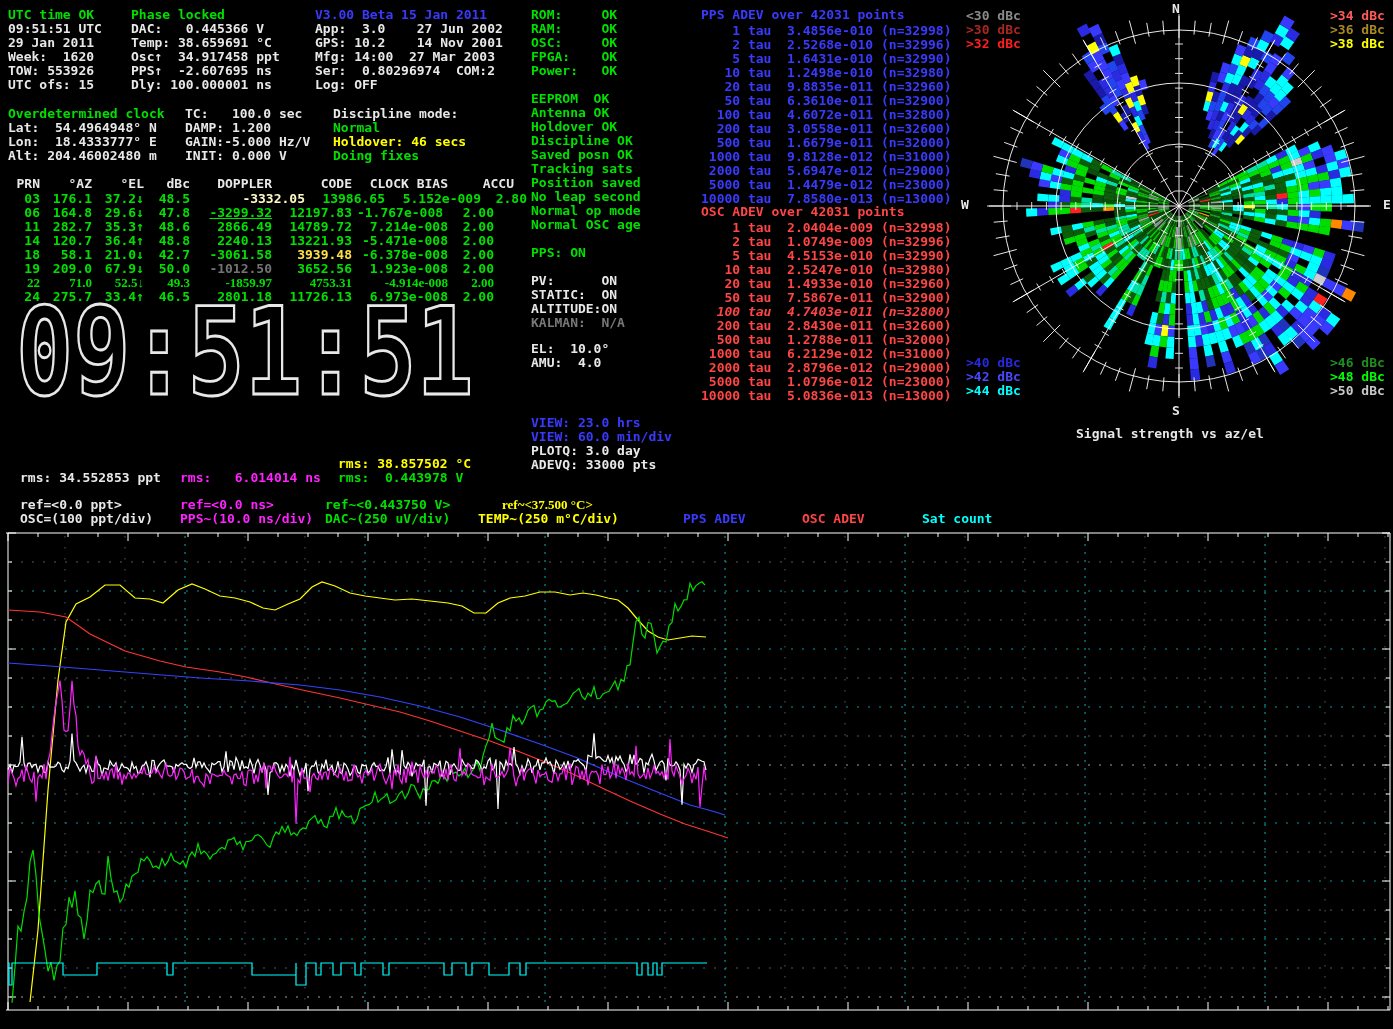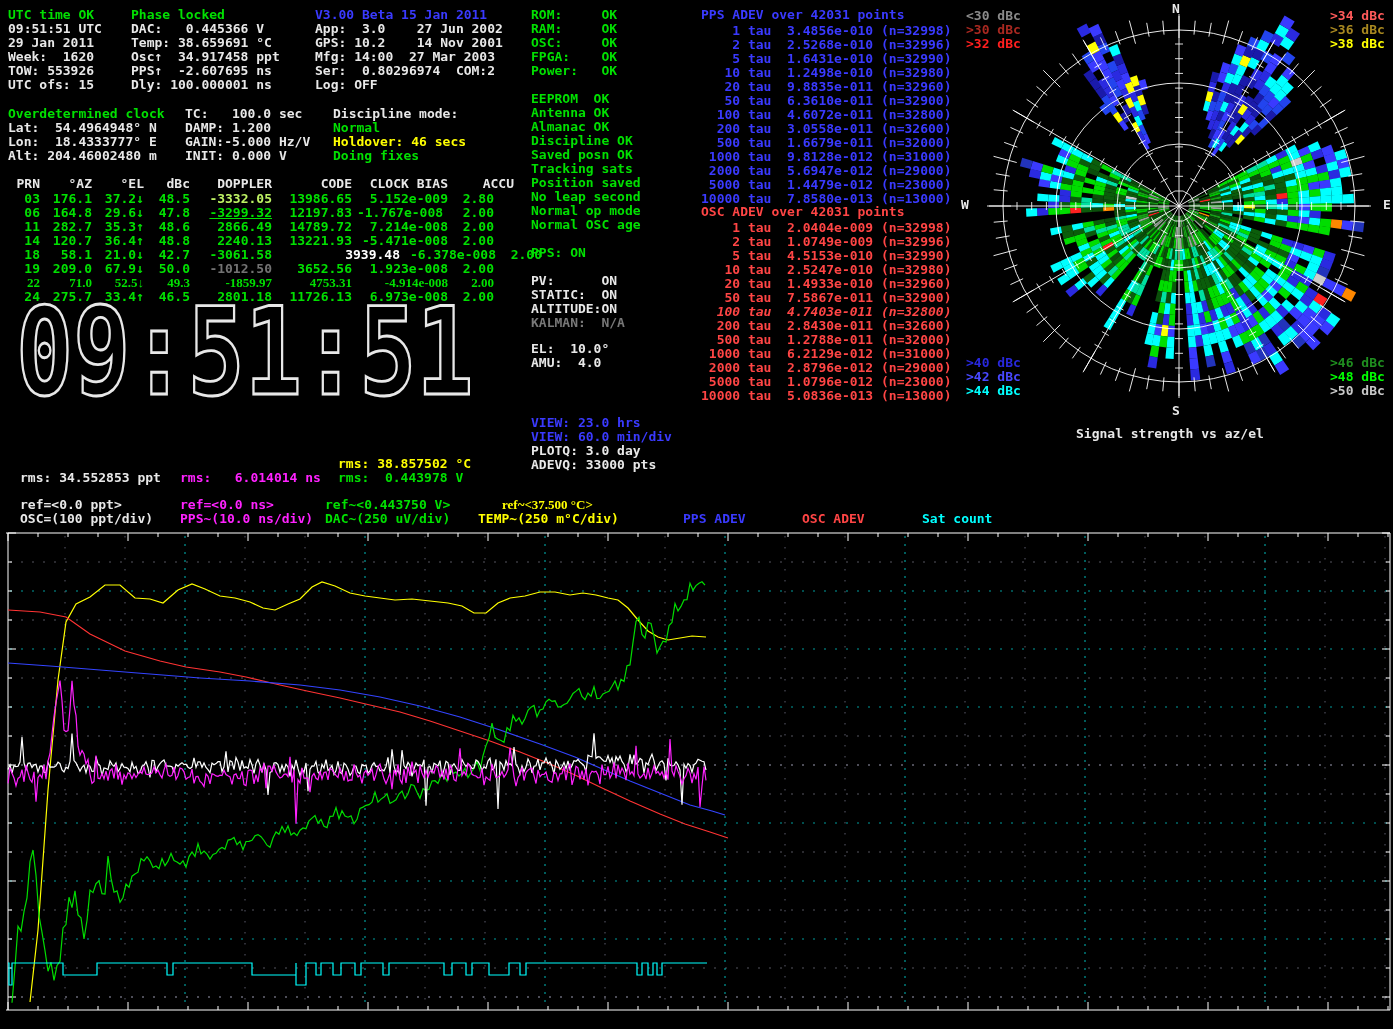--- a/index.html
+++ b/index.html
@@ -1528,21 +1528,21 @@
       <span style="width: 82px; color: rgb(232, 232, 232);">DOPPLER</span>
       <span style="width: 80px; color: rgb(232, 232, 232);">CODE</span>
       <span style="width: 96px; color: rgb(232, 232, 232);">CLOCK BIAS</span>
       <span style="width: 46px; color: rgb(232, 232, 232); padding-left: 20px;">ACCU</span>
     </div>
     <div class="satrow" style="left: 10px; top: 192px;">
       <span style="width: 30px; color: rgb(0, 224, 0);">03</span>
       <span style="width: 52px; color: rgb(0, 224, 0);">176.1</span>
       <span style="width: 52px; color: rgb(0, 224, 0);">37.2↓</span>
       <span style="width: 46px; color: rgb(0, 224, 0);">48.5</span>
-      <span style="width: 82px; color: #bef264;">-3332.05</span>
+      <span style="width: 82px; color: #fef9c3; padding-left: 33px;">-3332.05</span>
       <span style="width: 80px; color: rgb(0, 224, 0);">13986.65</span>
       <span style="width: 96px; color: rgb(0, 224, 0);">5.152e-009</span>
       <span style="width: 46px; color: rgb(0, 224, 0);">2.80</span>
     </div>
     <div class="satrow" style="left: 10px; top: 206px;">
       <span style="width: 30px; color: rgb(0, 224, 0);">06</span>
       <span style="width: 52px; color: rgb(0, 224, 0);">164.8</span>
       <span style="width: 52px; color: rgb(0, 224, 0);">29.6↓</span>
       <span style="width: 46px; color: rgb(0, 224, 0);">47.8</span>
       <span style="width: 82px; color: rgb(0, 224, 0); text-decoration: underline;">-3299.32</span>
@@ -1569,21 +1569,21 @@
       <span style="width: 80px; color: rgb(0, 224, 0);">13221.93</span>
       <span style="width: 96px; color: rgb(0, 224, 0);">-5.471e-008</span>
       <span style="width: 46px; color: rgb(0, 224, 0);">2.00</span>
     </div>
     <div class="satrow" style="left: 10px; top: 248px;">
       <span style="width: 30px; color: rgb(0, 224, 0);">18</span>
       <span style="width: 52px; color: rgb(0, 224, 0);">58.1</span>
       <span style="width: 52px; color: rgb(0, 224, 0);">21.0↓</span>
       <span style="width: 46px; color: rgb(0, 224, 0);">42.7</span>
       <span style="width: 82px; color: rgb(0, 224, 0);">-3061.58</span>
-      <span style="width: 80px; color: #ffffff; margin-left: 48px;">3939.48</span>
+      <span style="width: 80px; color: #fde047;">3939.48</span>
       <span style="width: 96px; color: rgb(0, 224, 0);">-6.378e-008</span>
       <span style="width: 46px; color: rgb(0, 224, 0);">2.00</span>
     </div>
     <div class="satrow" style="left: 10px; top: 262px;">
       <span style="width: 30px; color: rgb(0, 224, 0);">19</span>
       <span style="width: 52px; color: rgb(0, 224, 0);">209.0</span>
       <span style="width: 52px; color: rgb(0, 224, 0);">67.9↓</span>
       <span style="width: 46px; color: rgb(0, 224, 0);">50.0</span>
       <span style="width: 82px; color: #737373;">-1012.50</span>
       <span style="width: 80px; color: rgb(0, 224, 0);">3652.56</span>
@@ -1605,21 +1605,21 @@
       <span style="width: 52px; color: rgb(0, 224, 0);">275.7</span>
       <span style="width: 52px; color: rgb(0, 224, 0);">33.4↑</span>
       <span style="width: 46px; color: rgb(0, 224, 0);">46.5</span>
       <span style="width: 82px; color: rgb(0, 224, 0);">2801.18</span>
       <span style="width: 80px; color: rgb(0, 224, 0);">11726.13</span>
       <span style="width: 96px; color: rgb(0, 224, 0);">6.973e-008</span>
       <span style="width: 46px; color: rgb(0, 224, 0);">2.00</span>
     </div>
     <div class="t" style="left: 531px; top: 92px; color: rgb(0, 224, 0);">EEPROM  OK</div>
     <div class="t" style="left: 531px; top: 106px; color: rgb(0, 224, 0);">Antenna OK</div>
-    <div class="t" style="left: 531px; top: 120px; color: rgb(0, 224, 0);">Almanac OK</div>
+    <div class="t" style="left: 531px; top: 120px; color: rgb(0, 224, 0);">Holdover OK</div>
     <div class="t" style="left: 531px; top: 134px; color: rgb(0, 224, 0);">Discipline OK</div>
     <div class="t" style="left: 531px; top: 148px; color: rgb(0, 224, 0);">Saved posn OK</div>
     <div class="t" style="left: 531px; top: 162px; color: rgb(0, 224, 0);">Tracking sats</div>
     <div class="t" style="left: 531px; top: 176px; color: rgb(0, 224, 0);">Position saved</div>
     <div class="t" style="left: 531px; top: 190px; color: rgb(0, 224, 0);">No leap second</div>
     <div class="t" style="left: 531px; top: 204px; color: rgb(0, 224, 0);">Normal op mode</div>
     <div class="t" style="left: 531px; top: 218px; color: rgb(0, 224, 0);">Normal OSC age</div>
     <div class="t" style="left: 531px; top: 246px; color: rgb(0, 224, 0);">PPS: ON</div>
     <div class="t" style="left: 531px; top: 274px; color: rgb(232, 232, 232);">PV:      ON</div>
     <div class="t" style="left: 531px; top: 288px; color: rgb(232, 232, 232);">STATIC:  ON</div>

